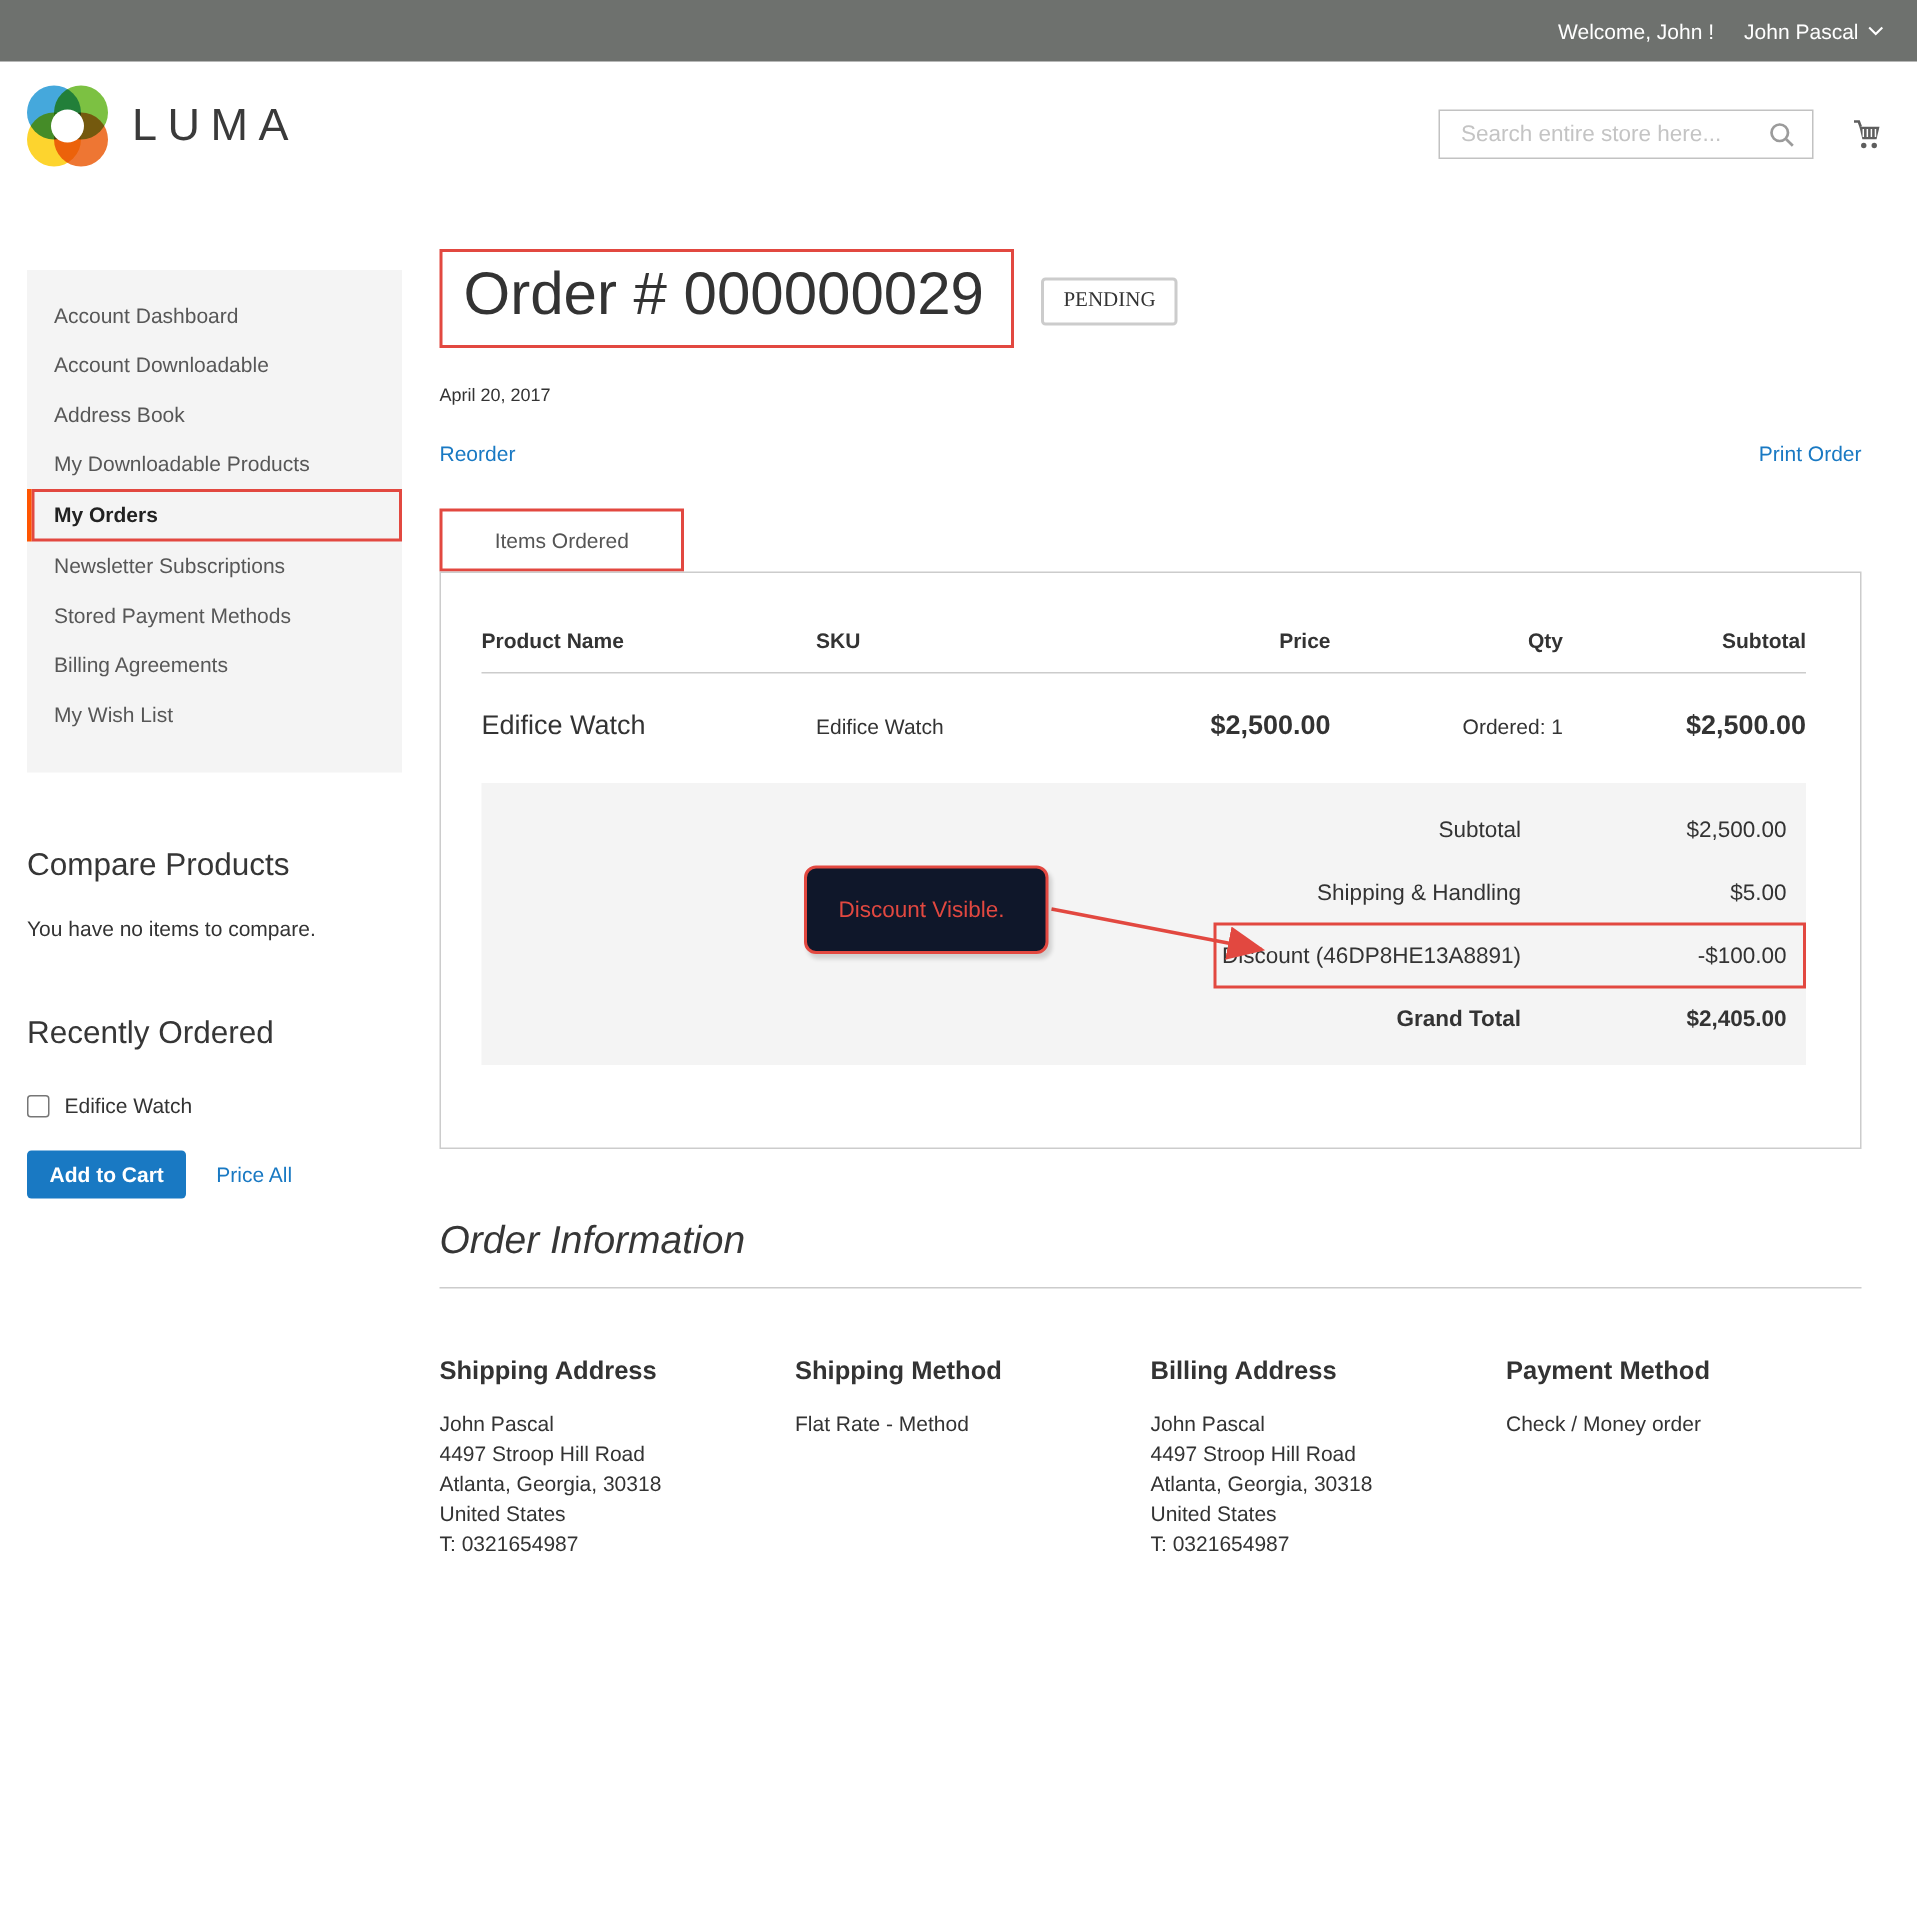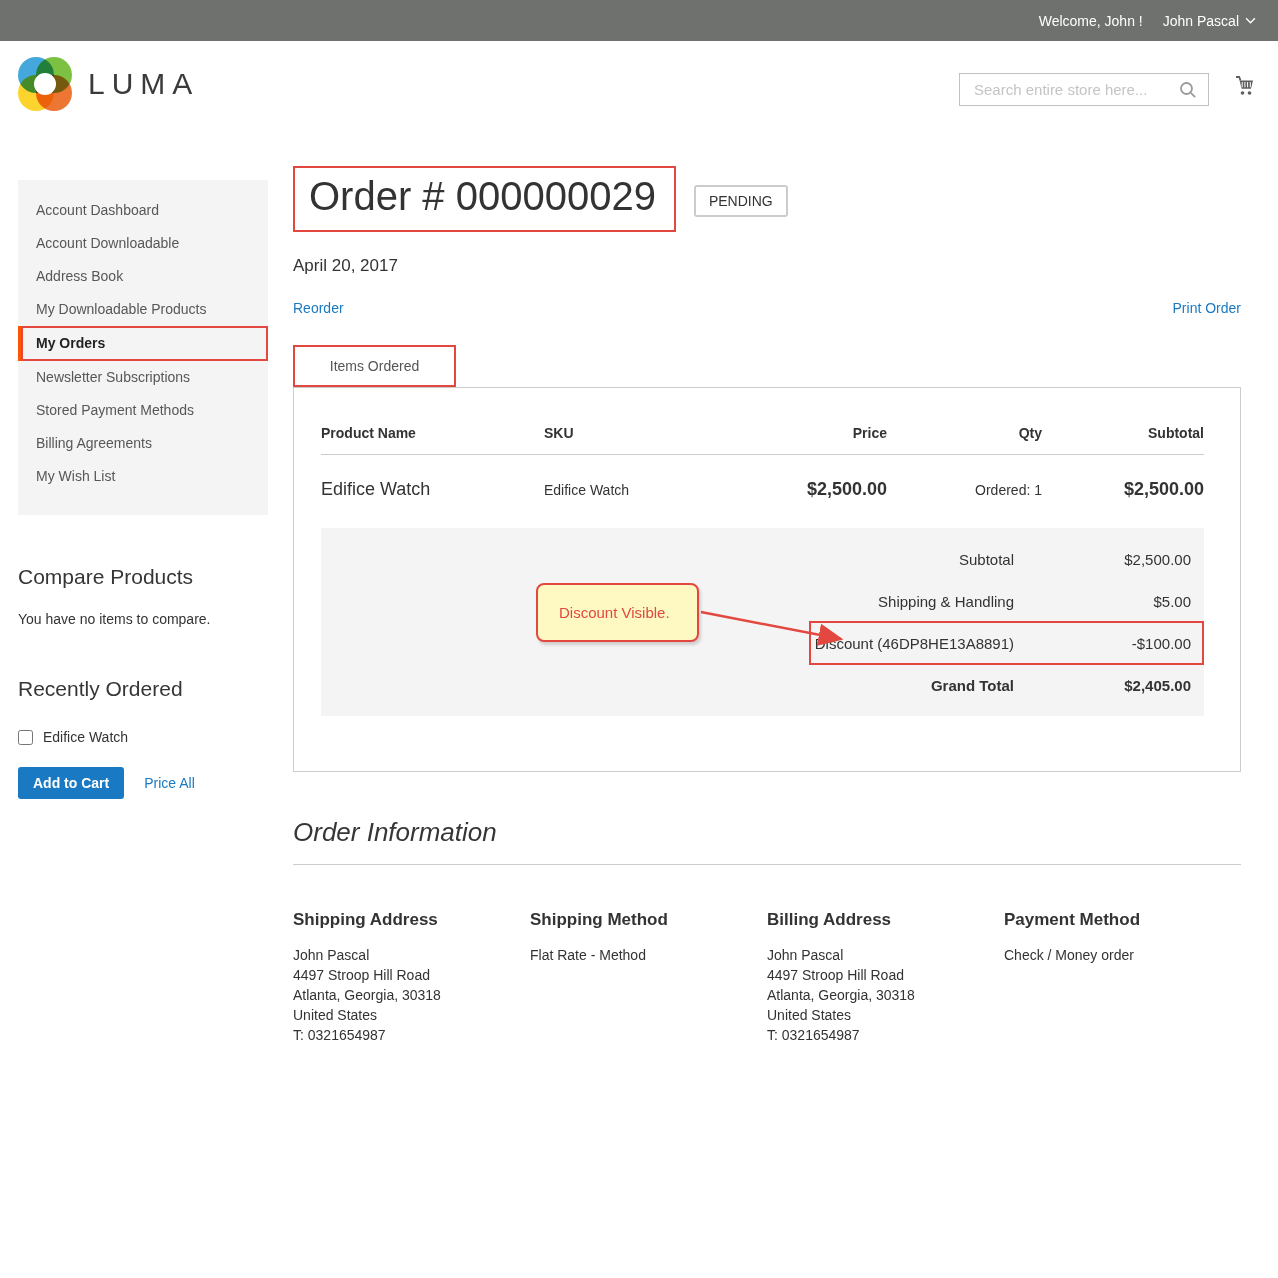--- a/index.html
+++ b/index.html
@@ -30,21 +30,21 @@
   .logo{display:flex;align-items:center;gap:16px;}
   .logo-mark{position:relative;width:54px;height:54px;}
   .logo-mark .c{position:absolute;width:36px;height:36px;border-radius:50%;mix-blend-mode:multiply;}
   .c.blue{left:0;top:0;background:#45a8dc;}
   .c.green{right:0;top:0;background:#7cc142;}
   .c.yellow{left:0;bottom:0;background:#fdd42e;}
   .c.orange{right:0;bottom:0;background:#ee7633;}
   .logo-mark .core{position:absolute;left:50%;top:50%;transform:translate(-50%,-50%);
     width:22px;height:22px;border-radius:50%;background:#fff;}
   .logo-text{font-size:30px;letter-spacing:7px;color:#3a3a3a;}
-  .header-right{margin-left:auto;display:flex;gap:22px;margin-top:16px;}
+  .header-right{margin-left:auto;display:flex;align-items:center;gap:22px;margin-top:16px;}
   .search-box{width:250px;height:33px;border:1px solid #c2c2c2;background:#fff;display:flex;
     align-items:center;justify-content:space-between;padding:0 10px 0 12px;}
   .search-box input{border:none;outline:none;flex:1;font-size:15px;color:#666;
     font-family:"Liberation Sans","DejaVu Sans",sans-serif;}
   .search-box input::placeholder{color:#c4c4c4;}
 
   
   .content{display:flex;padding:0 21px 60px 18px;align-items:flex-start;}
   .left-col{width:250px;flex-shrink:0;margin-top:14px;}
   .main-col{width:948px;margin-left:25px;position:relative;}
@@ -63,22 +63,22 @@
   .ro-item input{width:15px;height:15px;margin:0;}
   .ro-actions{margin-top:22px;display:flex;align-items:center;gap:20px;}
   .btn-primary{background:var(--blue);color:#fff;font-weight:bold;font-size:14px;border:none;
     border-radius:3px;padding:8px 15px;cursor:pointer;font-family:"Liberation Sans","DejaVu Sans",sans-serif;}
 
   
   .title-row{display:flex;align-items:flex-start;gap:18px;}
   .title-annot{border:2px solid var(--red);padding:6px 18px 11px 14px;}
   .order-title{font-size:40px;font-weight:300;margin:0;color:#333;white-space:nowrap;}
   .status-badge{border:2px solid #ccc;border-radius:3px;padding:6px 13px;font-size:14px;
-    color:#333;margin-top:19px;background:#fff;}
-  .order-date{margin-top:24px;font-size:17px;}
+    color:#333;margin-top:19px;background:#fff;font-family:Liberation Serif, serif;}
+  .order-date{margin-top:24px;font-size:12px;}
   .links-row{display:flex;justify-content:space-between;margin-top:24px;font-size:14px;}
 
   
   .tab-annot{margin-top:29px;width:163px;height:42px;border:2px solid var(--red);
     display:flex;align-items:center;justify-content:center;font-size:14px;color:#555;background:#fff;}
   .order-box{border:1px solid var(--border);padding:25px 36px 55px 27px;}
 
   .tbl-head,.tbl-row{display:grid;grid-template-columns:223px 200px 143px 155px 1fr;}
   .tbl-head{font-weight:bold;font-size:14px;padding:12px 0 13px;border-bottom:1px solid var(--border);}
   .tbl-head .num{text-align:right;}
@@ -89,21 +89,21 @@
   .cell-qty{font-size:14px;text-align:right;padding-top:3px;}
 
   
   .totals{position:relative;background:var(--lightbg);padding:10px 13px 10px 0;}
   .t-row{display:flex;align-items:center;height:42px;font-size:15px;position:relative;}
   .t-label{flex:1;text-align:right;}
   .t-value{width:177px;text-align:right;}
   .t-row.grand .t-label,.t-row.grand .t-value{font-weight:bold;}
   .discount-annot{position:absolute;right:-13px;top:-1px;bottom:-1px;width:395px;
     border:2px solid var(--red);pointer-events:none;}
-  .callout{position:absolute;left:215px;top:55px;width:163px;height:59px;background:#fef9c3;
+  .callout{position:absolute;left:215px;top:55px;width:163px;height:59px;background:#0f172a;
     border:2px solid var(--red);border-radius:8px;box-shadow:2px 3px 3px rgba(0,0,0,.15);
     display:flex;align-items:center;padding-left:21px;color:var(--red);font-size:15px;z-index:3;}
   .arrow-layer{position:absolute;inset:0;z-index:2;pointer-events:none;}
 
   
   .order-info{margin-top:45px;}
   .oi-title{font-size:26px;font-weight:300;margin:0;padding-bottom:16px;border-bottom:1px solid var(--border);color:#363636;font-style:italic;}
   .info-grid{display:grid;grid-template-columns:repeat(4,1fr);margin-top:45px;}
   .info-col h3{font-size:17px;margin:0 0 15px;}
   .info-line{font-size:14px;line-height:20px;}

